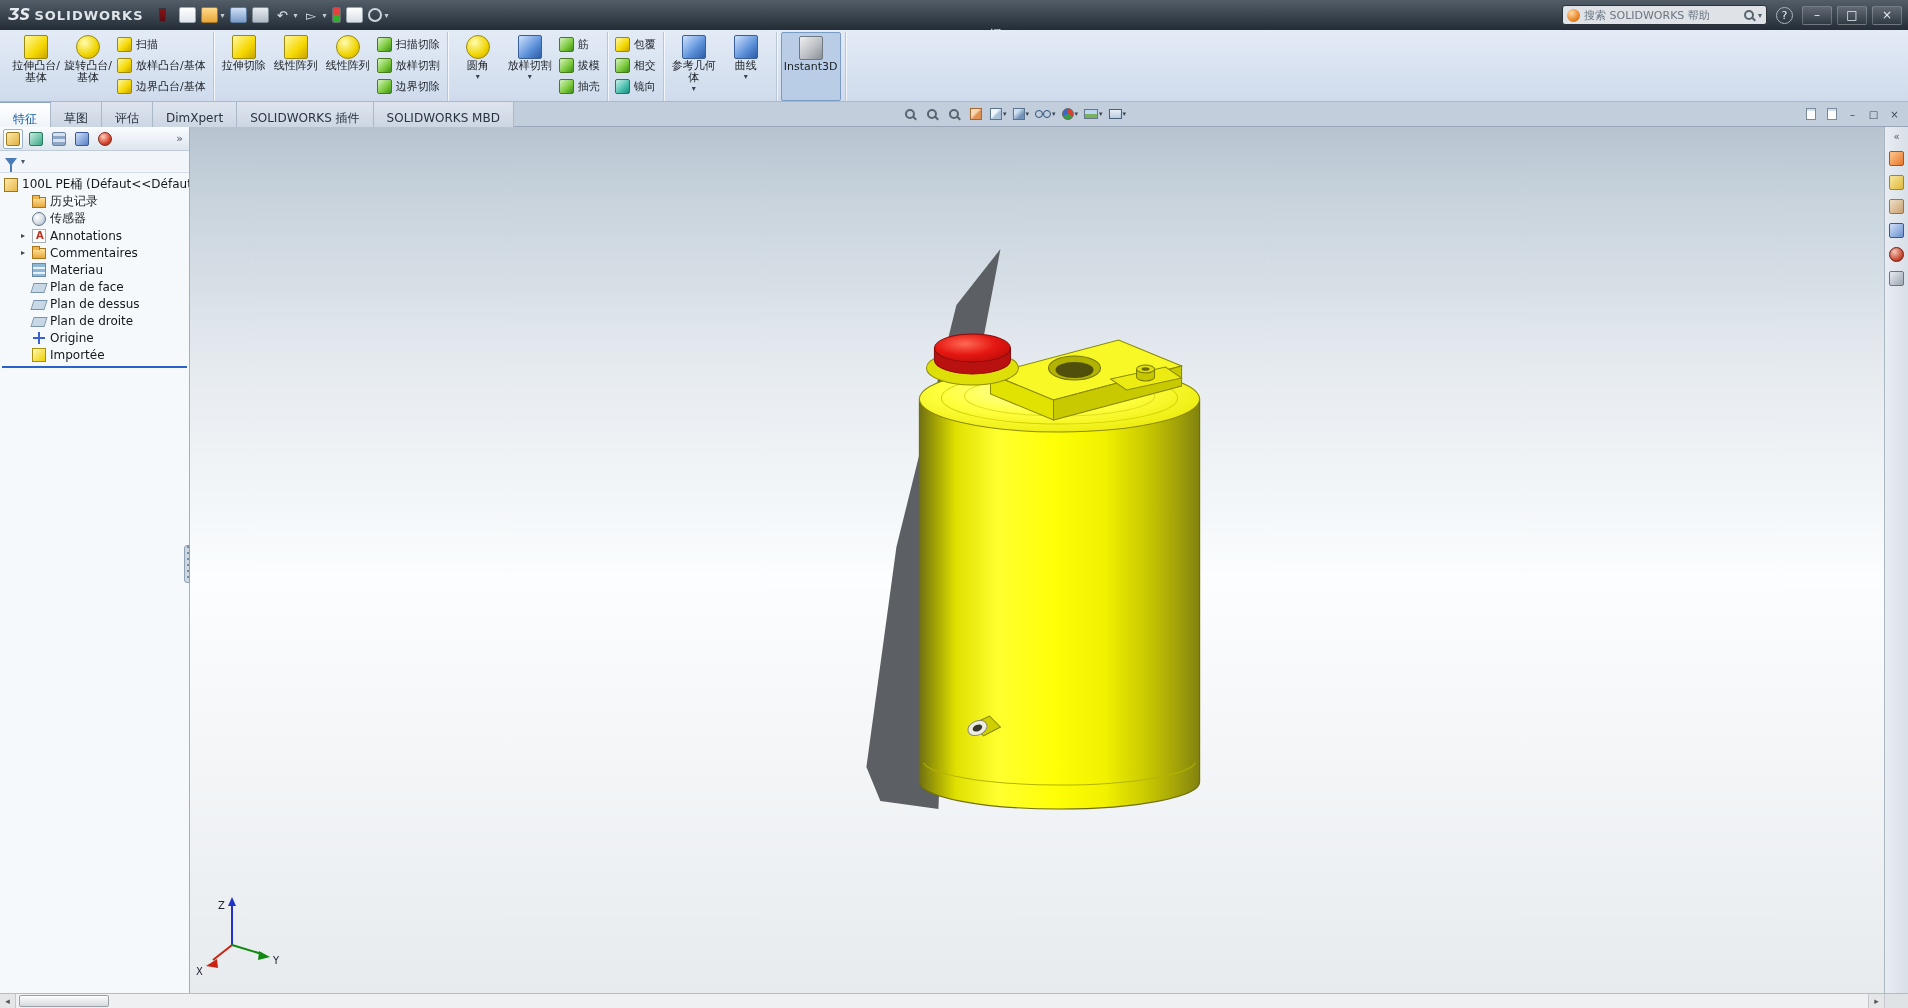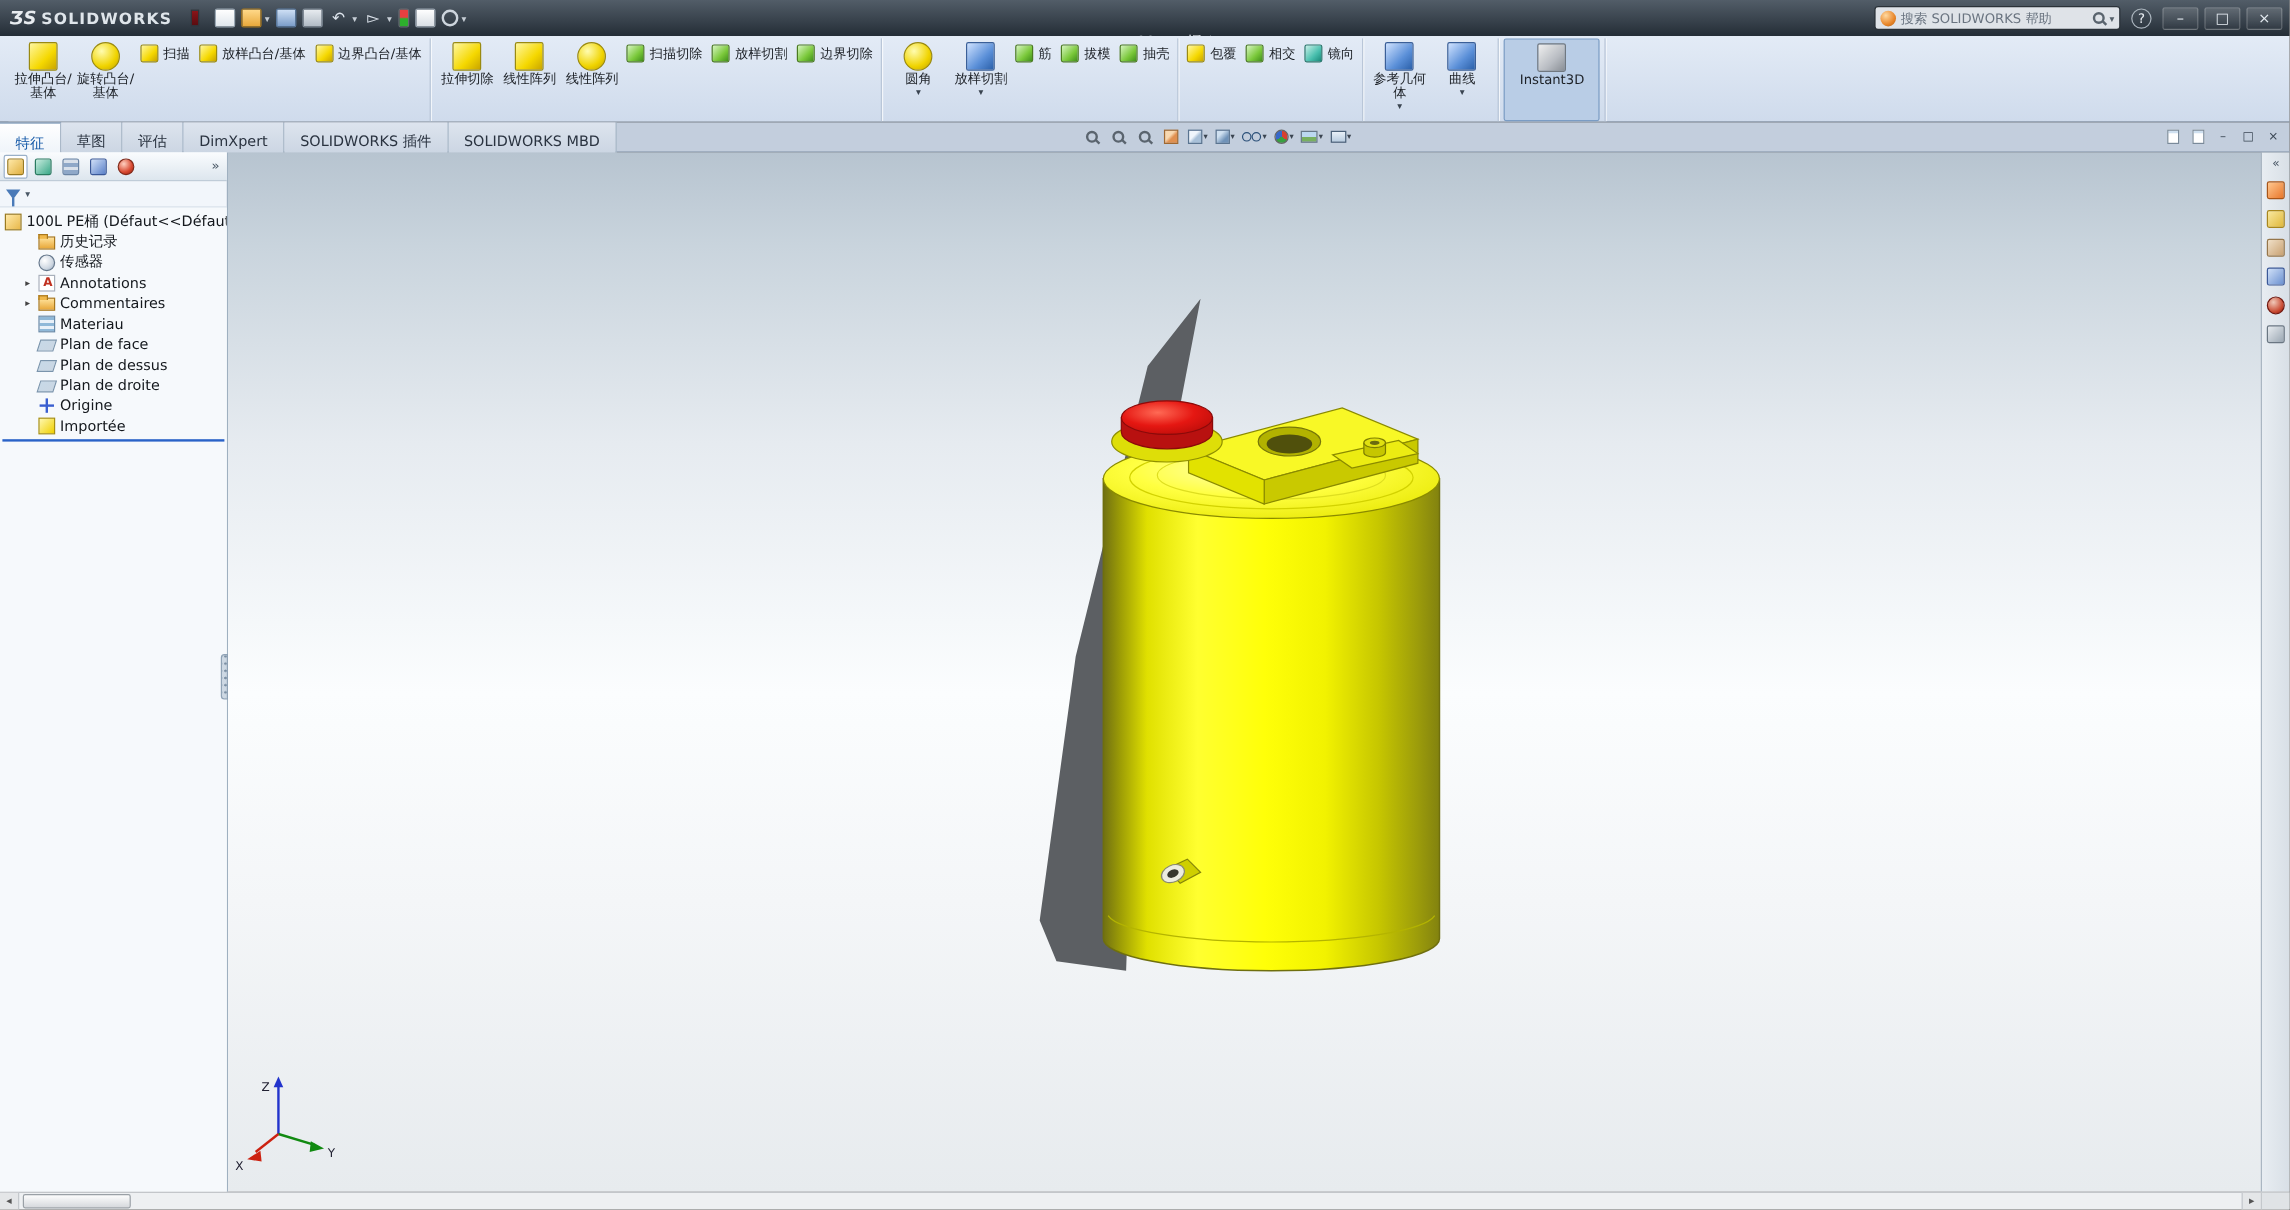--- a/index.html
+++ b/index.html
@@ -1,17 +1,17 @@
 <!DOCTYPE html>
 <html><head>
 <meta charset="utf-8">
 <style>
   *{margin:0;padding:0;box-sizing:border-box}
   html,body{width:1908px;height:1008px;overflow:hidden;font-family:"DejaVu Sans","Liberation Sans",sans-serif;font-size:12px;}
-  .app{width:1908px;height:1008px;display:flex;flex-direction:column;background:#404040;}
+  .app{width:1908px;height:1008px;display:flex;flex-direction:column;background:#d946ef;}
 
   
   .titlebar{height:30px;display:flex;align-items:center;padding:0 6px;gap:5px;
     background:linear-gradient(#525d68,#39434d 55%,#242d36);color:#f2f4f6;}
   .logo{display:flex;align-items:baseline;gap:4px;padding:0 6px 0 2px;}
   .logo-ds{font-style:italic;font-weight:bold;font-size:15px;color:#e8ecf0;}
   .logo-text{font-weight:bold;letter-spacing:1px;font-size:13px;color:#dfe5ea;}
   .tb-accent{width:7px;height:14px;background:linear-gradient(#8a1418,#5a0c10);border:1px solid #31343a;margin:0 8px 0 4px;}
   .qa{width:17px;height:16px;border-radius:2px;display:flex;align-items:center;justify-content:center;font-size:11px;color:#dfe6ee;}
   .qa-new{background:linear-gradient(#ffffff,#dfe6ec);border:1px solid #9aa8b4;}
@@ -33,23 +33,23 @@
   .sb-caret{font-size:8px;color:#55606a;}
   .helpbtn{width:17px;height:17px;border-radius:50%;border:1px solid #aab4bd;display:flex;align-items:center;justify-content:center;font-size:11px;color:#e8edf2;margin:0 4px;}
   .winbtn{width:30px;height:19px;display:flex;align-items:center;justify-content:center;font-size:12px;color:#e6ecf2;
     background:linear-gradient(rgba(255,255,255,.14),rgba(255,255,255,.02));border:1px solid rgba(255,255,255,.22);border-radius:2px;}
 
   
   .ribbon{height:72px;background:linear-gradient(#e3ebf6,#cfdbec);border-bottom:1px solid #a8b8cc;display:flex;align-items:stretch;padding:2px 0 0 6px;}
   .rg{display:flex;padding:0 4px;border-right:1px solid #b9c6d8;box-shadow:1px 0 0 rgba(255,255,255,.7);}
   .rbtn-lg{width:52px;display:flex;flex-direction:column;align-items:center;padding-top:3px;text-align:center;
     font-size:11px;line-height:12px;color:#1c2026;border-radius:2px;}
-  .rbtn-lg.wide{width:80px;}
+  .rbtn-lg.wide{width:60px;}
   .rbtn-lg.pressed{background:#b9cde6;border:1px solid #7a9cc4;}
-  .rcol{display:flex;padding-top:3px;gap:2px;text-align:right;}
+  .rcol{display:flex;flex-direction:column;padding-top:3px;gap:2px;text-align:right;}
   .rbtn-sm{display:flex;align-items:center;gap:4px;font-size:11px;height:19px;padding:0 3px;color:#1c2026;white-space:nowrap;}
   .rlabel{margin-top:1px;}
   .rcaret{font-size:8px;color:#3a4450;line-height:8px;margin-top:1px;}
   .ic{display:block;border-radius:2px;flex:none;}
   .ic-lg{width:24px;height:24px;}
   .ic-sm{width:15px;height:15px;}
   .v-yel{background:linear-gradient(135deg,#fff7a0,#f5d800 60%,#c8a400);border:1px solid #9a8a10;}
   .v-yelr{background:radial-gradient(circle at 35% 30%,#fffcb0,#f0d400 60%,#bfa000);border:1px solid #9a8a10;border-radius:50%;}
   .v-grn{background:linear-gradient(135deg,#d6f5c0,#7ac83a 60%,#3f8f1a);border:1px solid #4a7a20;}
   .v-tea{background:linear-gradient(135deg,#c8f0e8,#49bfae 60%,#1a8a7a);border:1px solid #27766b;}

